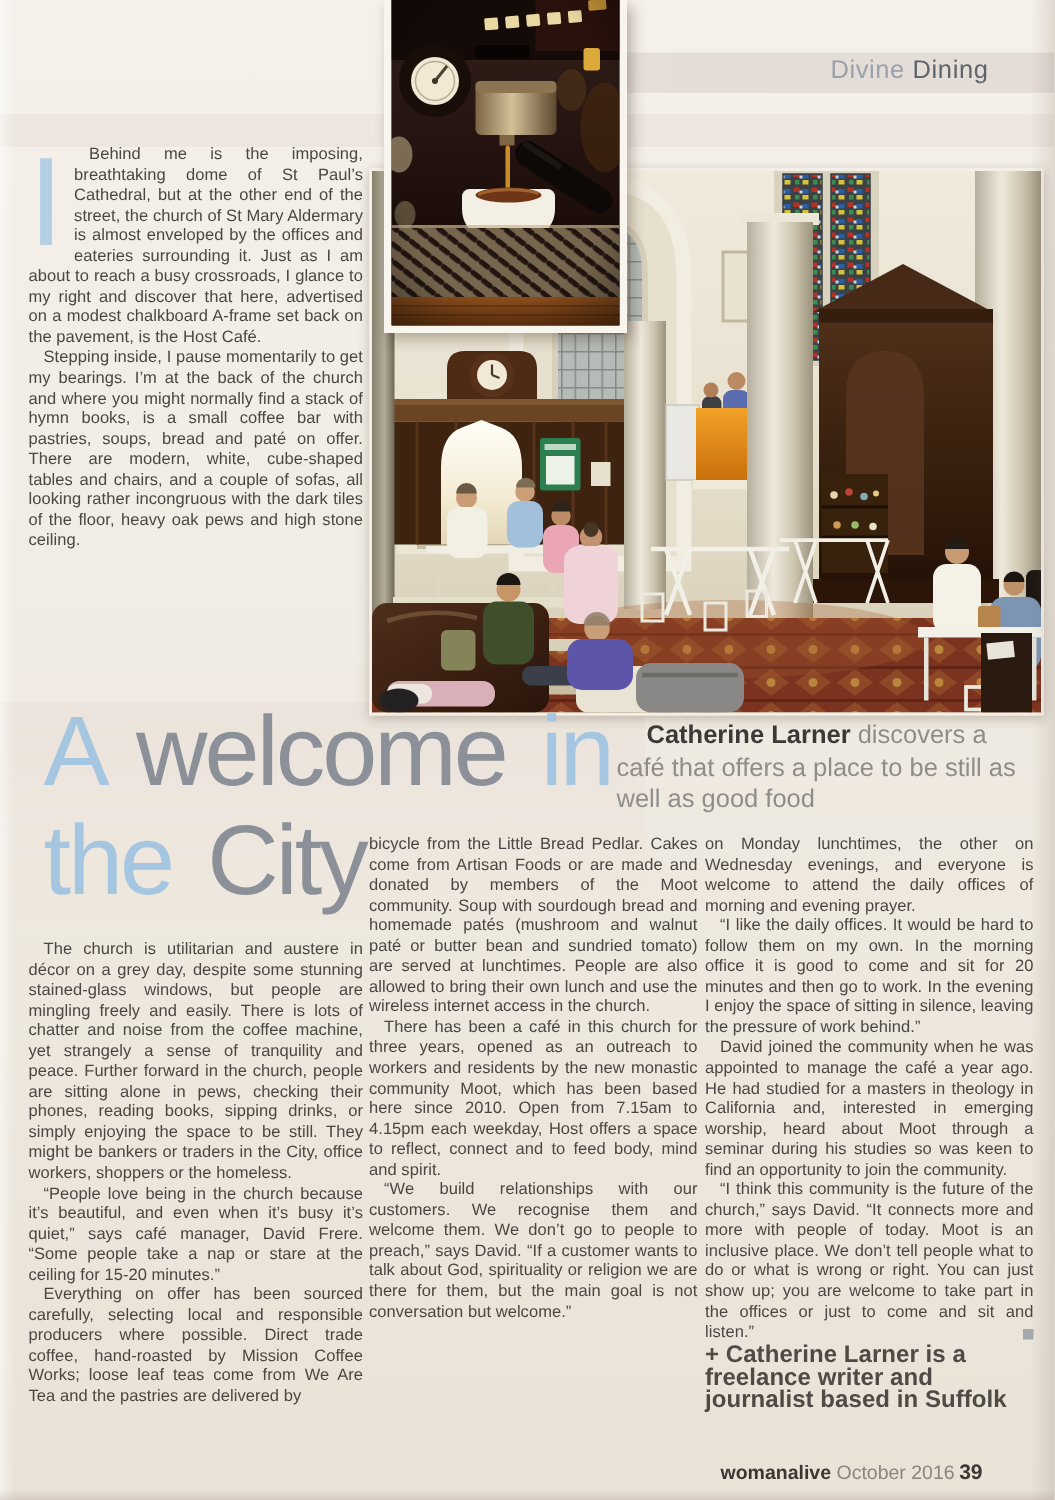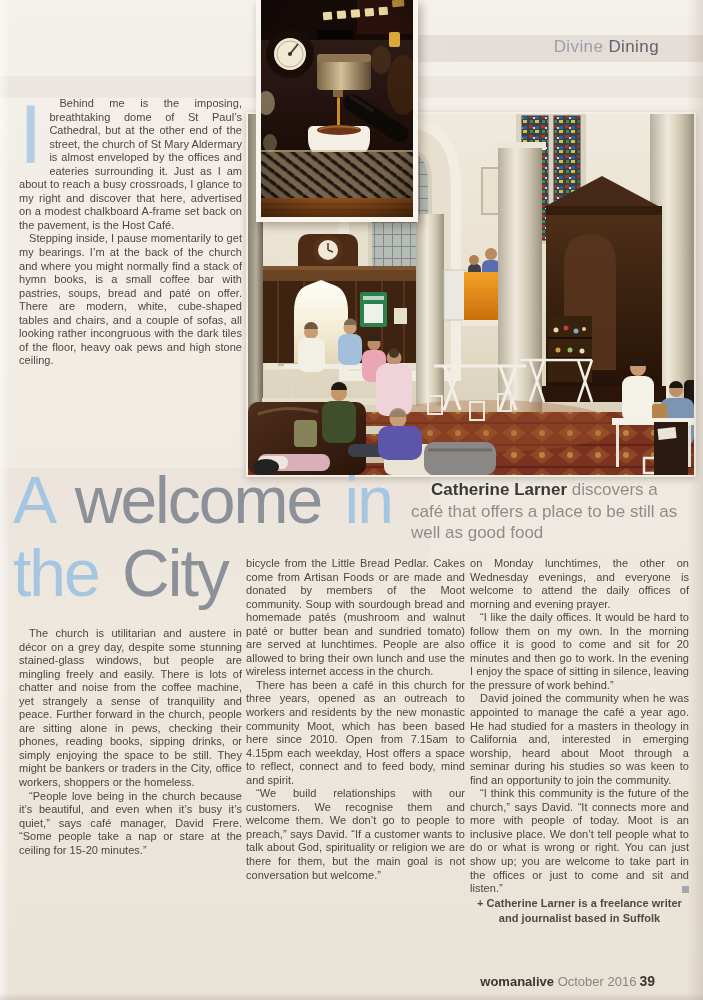--- a/index.html
+++ b/index.html
@@ -36,30 +36,30 @@
     text-align:justify;letter-spacing:.04px;z-index:2;}
   .body-col p{margin:0;}
   .body-col p.ind{text-indent:10px;}
   .col-intro{left:19px;top:97px;width:223px;}
   .col-left{left:19px;top:627px;width:223px;}
   .col-mid{left:246px;top:557px;width:219px;}
   .col-right{left:470px;top:557px;width:219px;}
   .dropcap{float:left;font-size:84px;line-height:66px;height:66px;color:#b4cee4;
     margin:4px 7px 0 0;font-weight:400;}
 
-  .headline{position:absolute;left:13px;top:464px;margin:0;font-weight:400;
+  .headline{position:absolute;left:29px;top:464px;margin:0;font-weight:400;
     font-size:66px;line-height:73px;letter-spacing:-2px;word-spacing:7px;z-index:2;}
   .hl-blue{color:#a5c6e1;}
   .hl-grey{color:#8b9099;}
 
   .standfirst{position:absolute;left:411px;top:479px;width:282px;font-size:17px;
     line-height:21.5px;color:#8f8d8a;z-index:2;}
   .standfirst .author{color:#3c3a38;font-weight:700;margin-left:20px;}
 
-  .byline{margin-top:2px;text-align:center;font-size:11px;line-height:15px;color:#4f4a45;font-weight:700;}
+  .byline{margin-top:2px;text-align:left;font-size:16px;line-height:15px;color:#4f4a45;font-weight:700;}
   .endmark{display:inline-block;width:7px;height:7px;background:#a2a8ad;margin-left:5px;float:right;margin-top:4px;}
 
   .footer{position:absolute;top:973px;right:48px;font-size:13px;color:#8b8580;z-index:2;}
   .footer .brand,.footer .pageno{color:#3b3732;font-weight:700;}
   .footer .pageno{font-size:14px;margin-left:3px;}
 </style>
 </head>
 <body>
 
 <div class="page">
@@ -358,20 +358,21 @@
     <p class="ind">Stepping inside, I pause momentarily to get my bearings. I’m at the back of the church and where you might normally find a stack of hymn books, is a small coffee bar with pastries, soups, bread and paté on offer. There are modern, white, cube-shaped tables and chairs, and a couple of sofas, all looking rather incongruous with the dark tiles of the floor, heavy oak pews and high stone ceiling.</p>
   </div>
 
   <h1 class="headline"><span class="hl-blue">A</span> <span class="hl-grey">welcome</span> <span class="hl-blue">in</span><br><span class="hl-blue">the</span> <span class="hl-grey">City</span></h1>
 
   <div class="standfirst"><span class="author">Catherine Larner</span><span> discovers a café that offers a place to be still as well as good food</span></div>
 
   <div class="body-col col-left">
     <p class="ind">The church is utilitarian and austere in décor on a grey day, despite some stunning stained-glass windows, but people are mingling freely and easily. There is lots of chatter and noise from the coffee machine, yet strangely a sense of tranquility and peace. Further forward in the church, people are sitting alone in pews, checking their phones, reading books, sipping drinks, or simply enjoying the space to be still. They might be bankers or traders in the City, office workers, shoppers or the homeless.</p>
     <p class="ind">“People love being in the church because it’s beautiful, and even when it’s busy it’s quiet,” says café manager, David Frere. “Some people take a nap or stare at the ceiling for 15-20 minutes.”</p>
+    <p class="ind">Everything on offer has been sourced carefully, selecting local and responsible producers where possible. Direct trade coffee, hand-roasted by Mission Coffee Works; loose leaf teas come from We Are Tea and the pastries are delivered by</p>
   </div>
 
   <div class="body-col col-mid">
     <p>bicycle from the Little Bread Pedlar. Cakes come from Artisan Foods or are made and donated by members of the Moot community. Soup with sourdough bread and homemade patés (mushroom and walnut paté or butter bean and sundried tomato) are served at lunchtimes. People are also allowed to bring their own lunch and use the wireless internet access in the church.</p>
     <p class="ind">There has been a café in this church for three years, opened as an outreach to workers and residents by the new monastic community Moot, which has been based here since 2010. Open from 7.15am to 4.15pm each weekday, Host offers a space to reflect, connect and to feed body, mind and spirit.</p>
     <p class="ind">“We build relationships with our customers. We recognise them and welcome them. We don’t go to people to preach,” says David. “If a customer wants to talk about God, spirituality or religion we are there for them, but the main goal is not conversation but welcome.”</p>
   </div>
 
   <div class="body-col col-right">
     <p>on Monday lunchtimes, the other on Wednesday evenings, and everyone is welcome to attend the daily offices of morning and evening prayer.</p>

